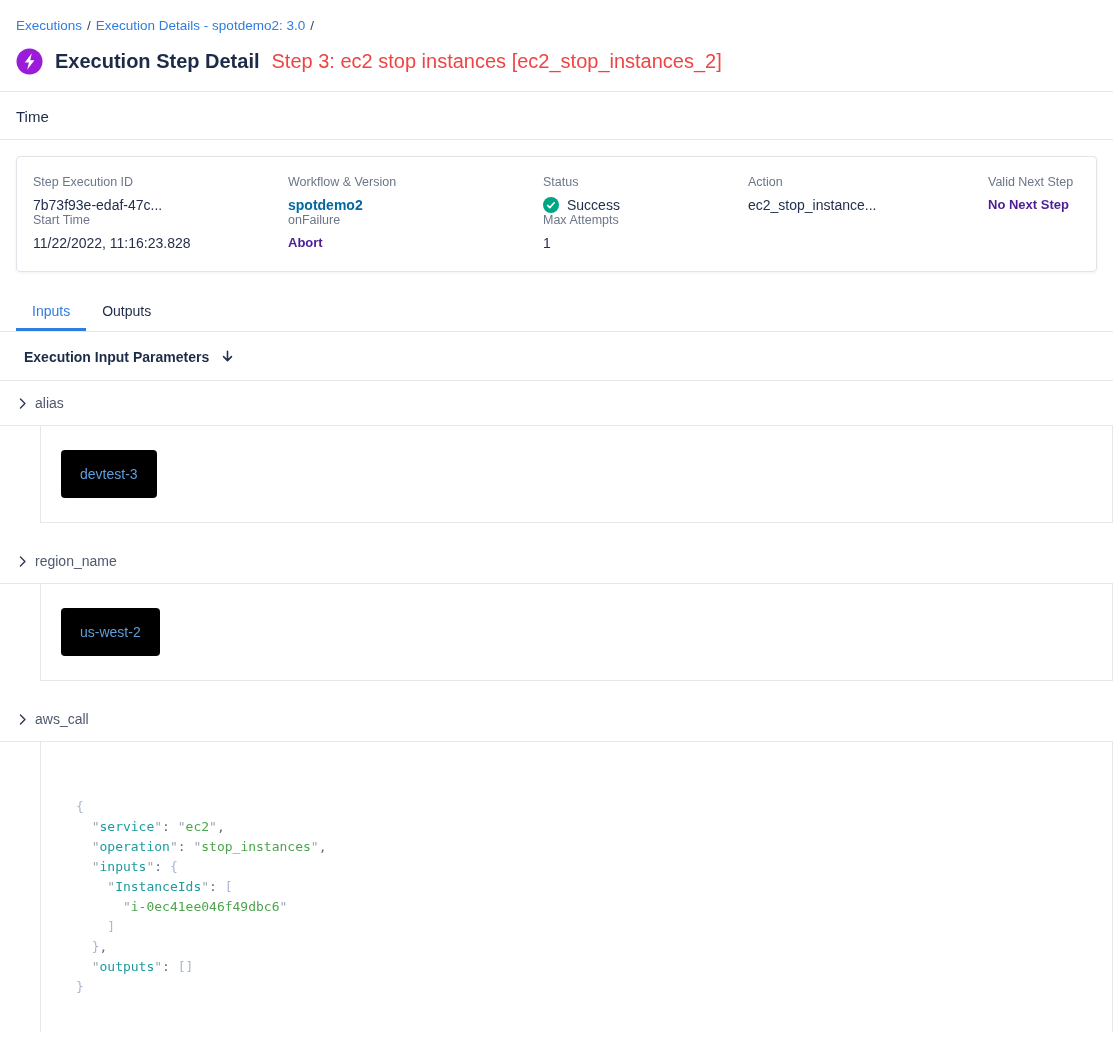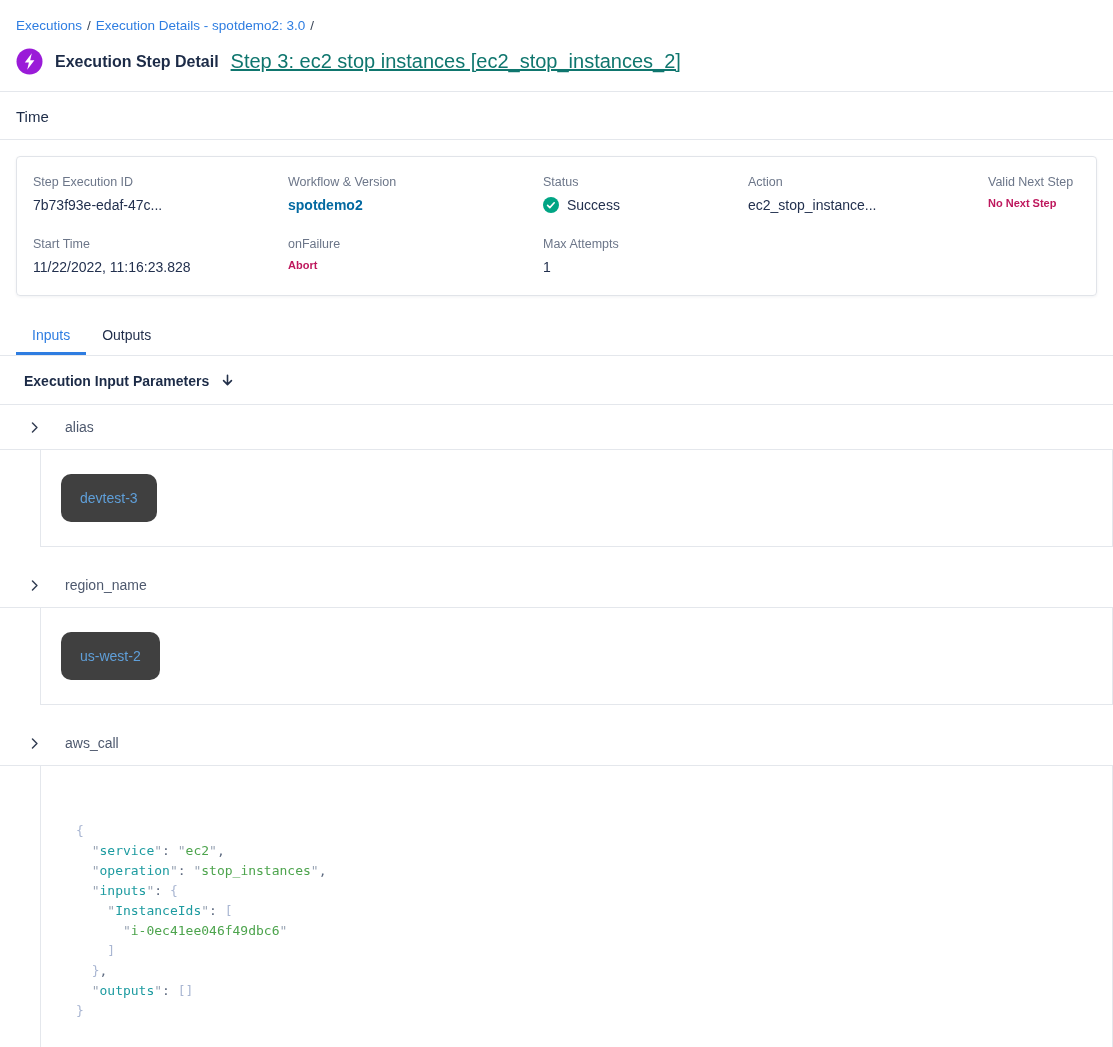--- a/index.html
+++ b/index.html
@@ -7,70 +7,70 @@
   body {
     width:1113px; height:1047px; overflow:hidden;
     font-family:"Liberation Sans", sans-serif;
     color:#1f2c49;
   }
   .breadcrumb { padding:18px 16px 0 16px; font-size:13.5px; }
   .breadcrumb a { color:#2e7de1; text-decoration:none; cursor:pointer; }
   .breadcrumb .sep { color:#3c4758; margin:0 5px; }
 
   .header-row { display:flex; align-items:center; gap:12px; padding:15px 16px 16px 16px; }
-  .page-title { font-size:16px; font-weight:700; color:#1c2b47; }
-  .page-subtitle { font-size:20px; font-weight:400; color:#0f766e;text-decoration:underline; }
+  .page-title { font-size:20px; font-weight:700; color:#1c2b47; }
+  .page-subtitle { font-size:20px; font-weight:400; color:#ef4444; }
 
   .divider { border-top:1px solid #e4e7ec; }
 
   .section-title { padding:16px 16px 14px 16px; font-size:15px; color:#1c2b47; }
 
   .info-card {
     margin:16px 16px 18px 16px;
     border:1px solid #e1e4e9; border-radius:4px;
     box-shadow:0 1px 3px rgba(20,30,60,.06);
     padding:18px 12px 20px 16px;
   }
-  .info-grid { display:grid; grid-template-columns:255px 255px 205px 240px auto; row-gap:24px; }
+  .info-grid { display:grid; grid-template-columns:255px 255px 205px 240px auto; }
   .f-label { font-size:12.5px; color:#6c7689; margin-bottom:8px; white-space:nowrap; }
   .f-value { font-size:14px; color:#22304e; white-space:nowrap; }
   .f-value.link { color:#0369a1; font-weight:700; cursor:pointer; }
-  .f-value.bold { font-weight:700; color:#be185d; font-size:11px; }
+  .f-value.bold { font-weight:700; color:#4c1d95; font-size:13px; }
   .status-value { display:flex; align-items:center; gap:8px; }
 
   .tabs { display:flex; padding:0 16px; border-bottom:1px solid #e4e7ec; }
   .tab { padding:13px 16px 12px 16px; font-size:14px; cursor:pointer; color:#1f2c49; }
   .tab.active { color:#2e7de1; box-shadow:inset 0 -3px 0 #2e7de1; }
 
   .params-header {
     display:flex; align-items:flex-start; gap:11px;
     padding:17px 16px 15px 24px;
     font-size:14px; font-weight:700; color:#1c2b47;
     border-bottom:1px solid #e4e7ec;
   }
   .params-header .arrow-btn { display:inline-flex; cursor:pointer; }
 
   .param-row {
-    display:flex; align-items:center; gap:24px;
-    padding:14px 16px 14px 28px;
+    display:flex; align-items:center; gap:6px;
+    padding:14px 16px 14px 16px;
     border-bottom:1px solid #e4e7ec;
     cursor:pointer;
   }
   .param-row.pt-lg { padding-top:30px; }
   .param-name { font-size:14px; color:#4e596e; }
   .chev { display:inline-flex; }
 
   .param-content {
     margin-left:40px;
     border-left:1px solid #e4e7ec; border-right:1px solid #e4e7ec; border-bottom:1px solid #e4e7ec;
     padding:24px 20px;
   }
   .chip {
-    display:inline-block; background:#404040; color:#5f9fd9;
-    font-size:14px; padding:16px 19px; border-radius:10px;
+    display:inline-block; background:#000000; color:#5f9fd9;
+    font-size:14px; padding:16px 19px; border-radius:4px;
   }
 
   .code-box {
     margin-left:40px;
     border-left:1px solid #e4e7ec; border-right:1px solid #e4e7ec;
     padding:55px 20px 30px 35px;
     min-height:290px;
   }
   .code {
     font-family:"DejaVu Sans Mono", monospace;

